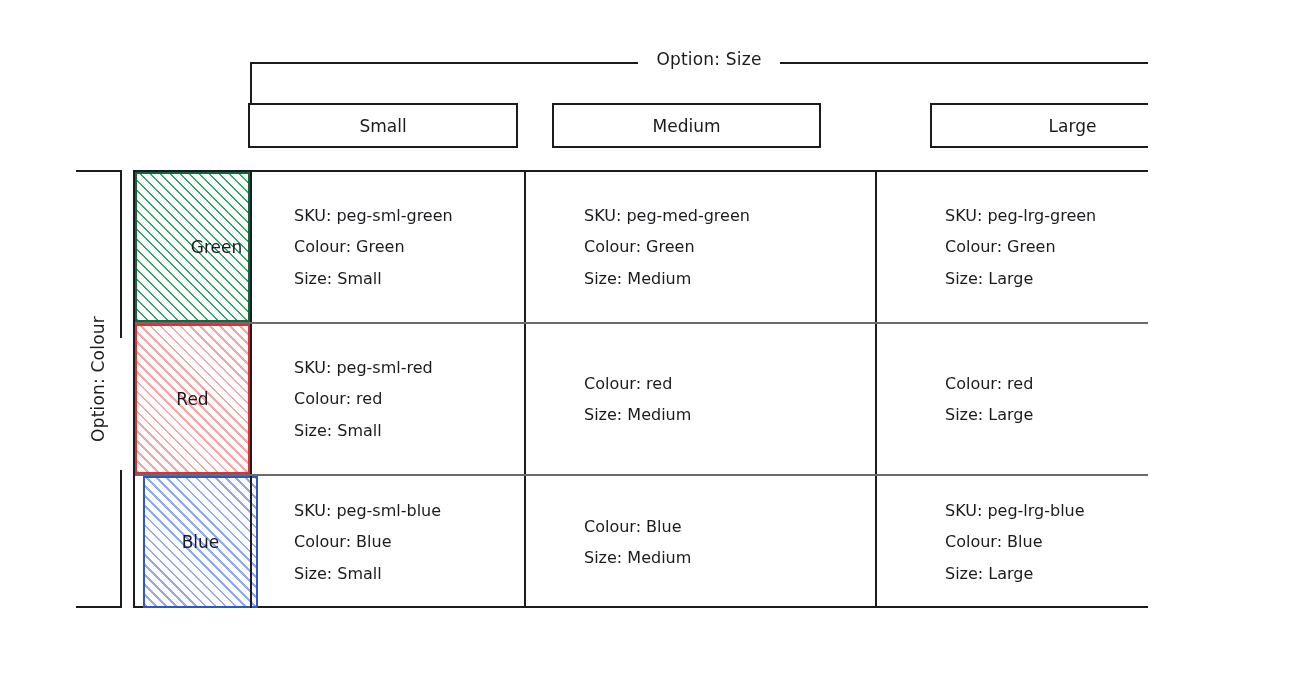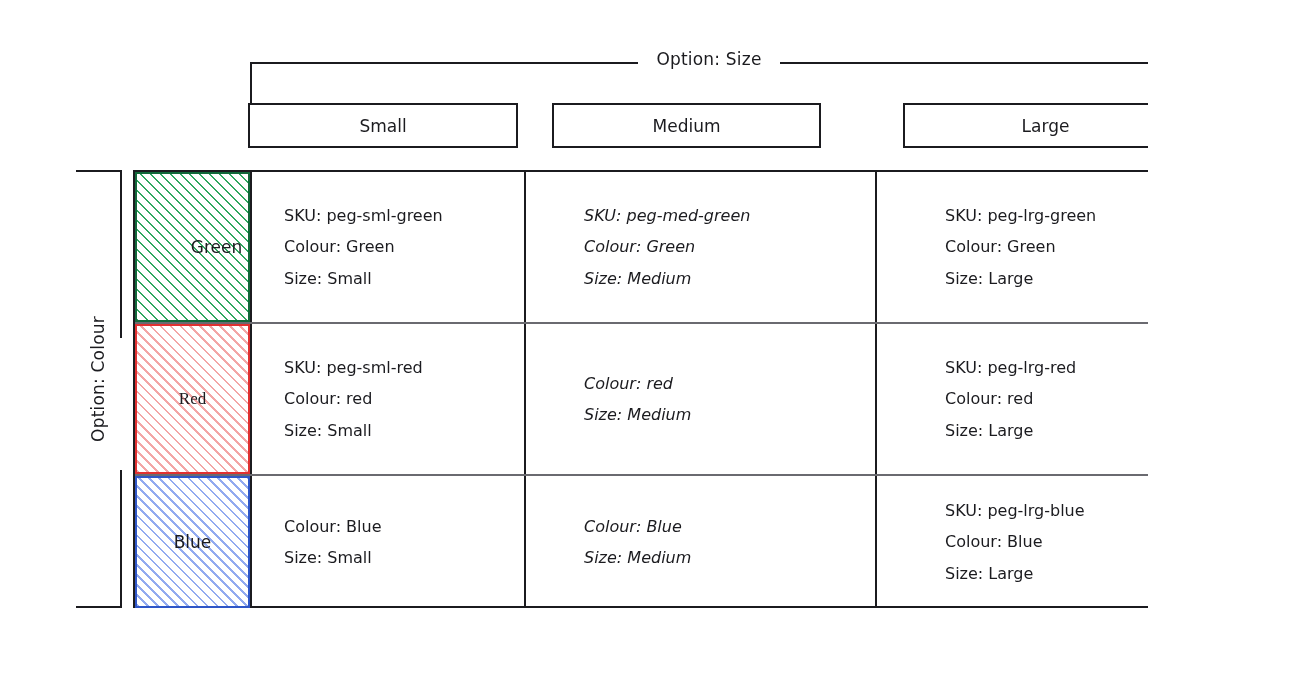--- a/index.html
+++ b/index.html
@@ -61,21 +61,21 @@
     background: #ffffff;
     display: flex;
     align-items: center;
     justify-content: center;
     font-size: 17px;
     color: #1b1b1f;
     box-sizing: border-box;
   }
   #hdr-small  { left: 248px; width: 270px; }
   #hdr-medium { left: 552px; width: 269px; }
-  #hdr-large  { left: 903px; width: 285px; }
+  #hdr-large  { left: 930px; width: 285px; }
 
   
   #colour-bracket {
     position: absolute;
     left: 76px;
     top: 170px;
     width: 46px;
     height: 438px;
   }
   .brk-line-v {
@@ -153,44 +153,44 @@
       rgba(255,255,255,0) 1.4px, rgba(255,255,255,0) 7px);
     padding-left: 48px;
   }
   #row-red .swatch {
     border: 2px solid #e03131;
     background-color: #ffffff;
     background-image: repeating-linear-gradient(
       45deg,
       #f3a6a6 0px, #f3a6a6 1.8px,
       rgba(255,255,255,0) 1.8px, rgba(255,255,255,0) 7px);
-    font-family: Liberation Serif, serif;
   }
   #row-blue .swatch {
     border: 2px solid #2f56c7;
     background-color: #ffffff;
     background-image: repeating-linear-gradient(
       45deg,
       #92aaf0 0px, #92aaf0 1.8px,
       rgba(255,255,255,0) 1.8px, rgba(255,255,255,0) 7px);
+    margin-left: 8px;
   }
 
   .cell {
     position: absolute;
     top: 0px;
     height: 100%;
     box-sizing: border-box;
     display: flex;
     flex-direction: column;
     justify-content: center;
     color: #1b1b1f;
     font-size: 16px;
   }
-  .cell.c0 { left: 115px; width: 274px; padding-left: 32px; border-left: 2px solid #1b1b1f; }
-  .cell.c1 { left: 389px; width: 351px; padding-left: 58px; border-left: 2px solid #1b1b1f; font-style: italic; }
+  .cell.c0 { left: 115px; width: 274px; padding-left: 42px; border-left: 2px solid #1b1b1f; }
+  .cell.c1 { left: 389px; width: 351px; padding-left: 58px; border-left: 2px solid #1b1b1f; }
   .cell.c2 { left: 740px; width: 288px; padding-left: 68px; border-left: 2px solid #1b1b1f; }
 
   .cell .line { line-height: 1.95; white-space: nowrap; }
 </style>
 </head>
 <body>
 
 <div id="canvas">
 
   <div id="size-bracket">
@@ -239,29 +239,29 @@
       <div class="cell c0">
         <div class="line">SKU: peg-sml-red</div>
         <div class="line">Colour: red</div>
         <div class="line">Size: Small</div>
       </div>
       <div class="cell c1">
         <div class="line">Colour: red</div>
         <div class="line">Size: Medium</div>
       </div>
       <div class="cell c2">
-        <div class="line">SKU: peg-lrg-red</div>
         <div class="line">Colour: red</div>
         <div class="line">Size: Large</div>
       </div>
     </div>
 
     <div class="matrix-row" id="row-blue">
       <div class="swatch">Blue</div>
       <div class="cell c0">
+        <div class="line">SKU: peg-sml-blue</div>
         <div class="line">Colour: Blue</div>
         <div class="line">Size: Small</div>
       </div>
       <div class="cell c1">
         <div class="line">Colour: Blue</div>
         <div class="line">Size: Medium</div>
       </div>
       <div class="cell c2">
         <div class="line">SKU: peg-lrg-blue</div>
         <div class="line">Colour: Blue</div>

